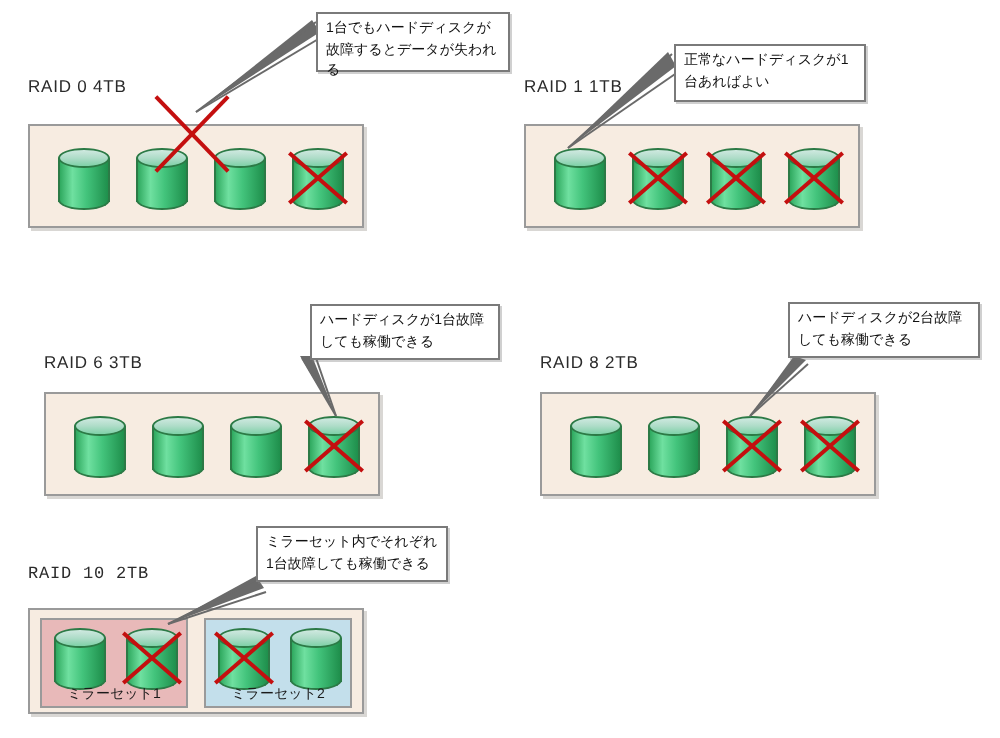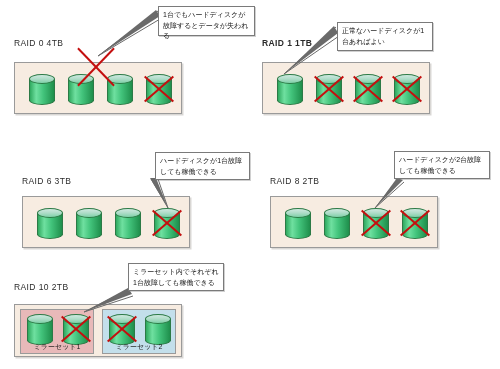--- a/index.html
+++ b/index.html
@@ -127,21 +127,21 @@
   </div>
 
   <svg class="leader" style="left:98px;top:10px;width:80px;height:50px;" viewBox="0 0 80 50">
     <polygon points="0,46 58,0 62,6"></polygon>
     <line x1="0" y1="46" x2="60" y2="1"></line>
     <line x1="0" y1="46" x2="62" y2="9"></line>
   </svg>
 
   <div class="callout" style="left:158px;top:6px;width:97px;height:30px;">1台でもハードディスクが故障するとデータが失われる</div>
 
-  <div class="raid-label" style="left:262px;top:38px;font-weight:bold;">RAID 1 1TB</div>
+  <div class="raid-label" style="left:262px;top:38px;">RAID 1 1TB</div>
 
   <div class="array-box" style="left:262px;top:62px;width:168px;height:52px;">
     <div class="disk" style="left:14px;top:11px;">
       <div class="body"></div>
       <div class="bottom"></div>
       <div class="top"></div>
     </div>
     <div class="disk" style="left:53px;top:11px;">
       <div class="body"></div>
       <div class="bottom"></div>
@@ -250,21 +250,21 @@
   </div>
 
   <svg class="leader" style="left:375px;top:178px;width:40px;height:32px;" viewBox="0 0 40 32">
     <polygon points="0,30 22,0 28,2"></polygon>
     <line x1="0" y1="30" x2="23" y2="1"></line>
     <line x1="0" y1="30" x2="29" y2="4"></line>
   </svg>
 
   <div class="callout" style="left:394px;top:151px;width:96px;height:28px;">ハードディスクが2台故障しても稼働できる</div>
 
-  <div class="raid-label" style="left:14px;top:282px;">RAID 10 2TB</div>
+  <div class="raid-label" style="left:14px;top:282px;font-family:Liberation Mono, monospace;">RAID 10 2TB</div>
 
   <div class="array-box" style="left:14px;top:304px;width:168px;height:53px;">
 
     <div class="mirror-box m1" style="left:5px;top:4px;width:74px;height:45px;"></div>
     <div class="mirror-box m2" style="left:87px;top:4px;width:74px;height:45px;"></div>
 
     <div class="disk" style="left:12px;top:9px;">
       <div class="body"></div>
       <div class="bottom"></div>
       <div class="top"></div>

